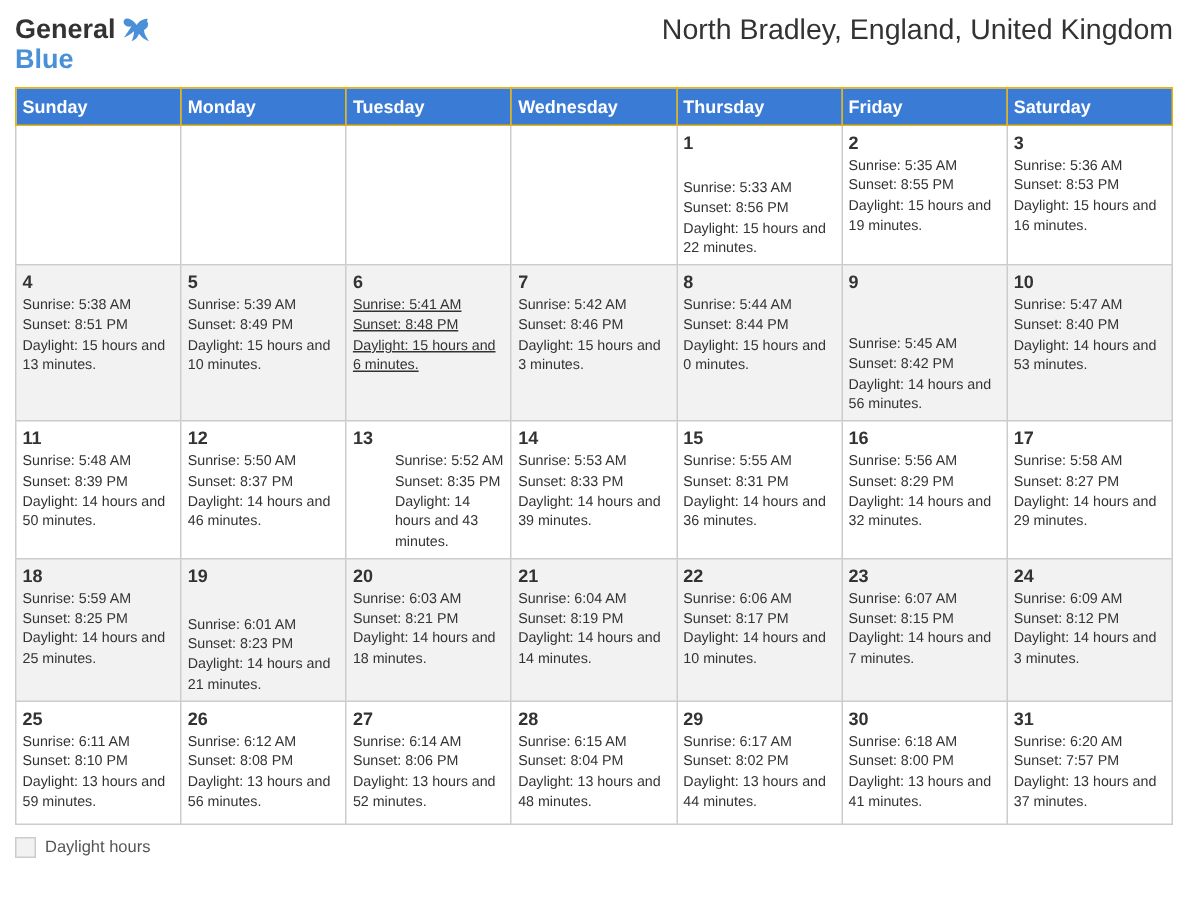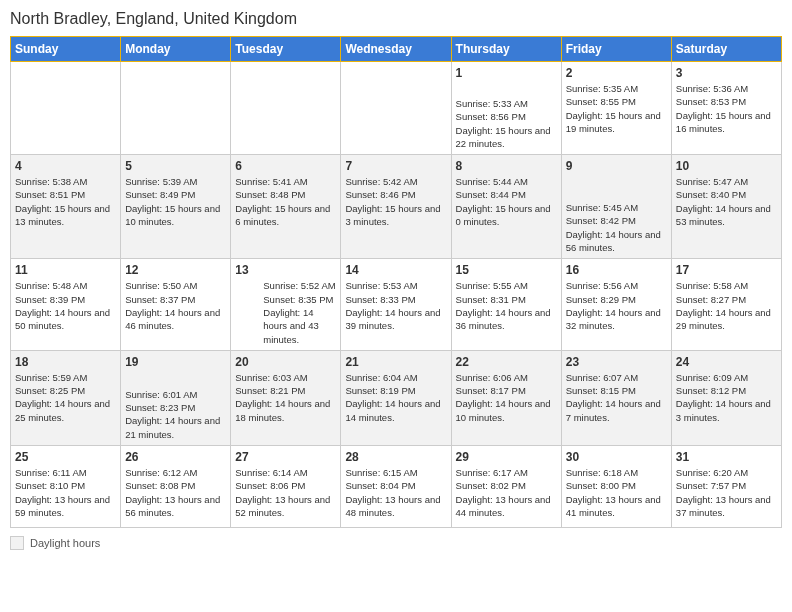--- a/index.html
+++ b/index.html
@@ -41,21 +41,21 @@
     .title-area {
       text-align: right;
     }
     .month-title {
       font-size: 36px;
       font-weight: bold;
       color: #333;
       line-height: 1.1;
     }
     .location-title {
-      font-size: 16px;
+      font-size: 19px;
       color: #333;
       font-weight: normal;
     }
     table {
       width: 100%;
       border-collapse: collapse;
       table-layout: fixed;
     }
     thead tr th {
       background: #3a7bd5;
@@ -107,20 +107,31 @@
       background: #f2f2f2;
       border: 1px solid #ccc;
       margin-right: 6px;
       display: inline-block;
     }
   </style>
 </head>
 <body>
 
 <div class="header-area">
+  <div class="logo">
+    <div>
+      <div style="display:flex; align-items:center; gap:2px;">
+        <span class="logo-text-general">General</span>
+        <svg class="logo-icon" viewBox="0 0 24 24" fill="#4a90d9">
+          <path d="M21 3C17 3 14 5 12 8C11 6 9 4 6 3C3 2 1 4 2 7C3 9 6 10 8 9C6 12 4 15 2 18C5 17 8 15 10 13C10 16 9 19 8 21C11 20 13 18 14 15C16 18 19 20 22 21C20 18 18 15 18 12C20 11 22 9 21 6C20 5 21 3 21 3Z"></path>
+        </svg>
+      </div>
+      <span class="logo-text-blue">Blue</span>
+    </div>
+  </div>
   <div class="title-area">
     <div class="location-title">North Bradley, England, United Kingdom</div>
   </div>
 </div>
 
 <table>
   <thead>
     <tr>
       <th>Sunday</th>
       <th>Monday</th>
@@ -164,21 +175,21 @@
 Daylight: 15 hours and 13 minutes.</div>
         </td>
         <td>
           <span class="day-number">5</span>
           <div class="day-info" style="white-space: pre-line;">Sunrise: 5:39 AM
 Sunset: 8:49 PM
 Daylight: 15 hours and 10 minutes.</div>
         </td>
         <td>
           <span class="day-number">6</span>
-          <div class="day-info" style="white-space: pre-line;">Sunrise: 5:41 AM
+          <div class="day-info" style="white-space: pre-line; text-decoration: underline;">Sunrise: 5:41 AM
 Sunset: 8:48 PM
 Daylight: 15 hours and 6 minutes.</div>
         </td>
         <td>
           <span class="day-number">7</span>
           <div class="day-info" style="white-space: pre-line;">Sunrise: 5:42 AM
 Sunset: 8:46 PM
 Daylight: 15 hours and 3 minutes.</div>
         </td>
         <td>

